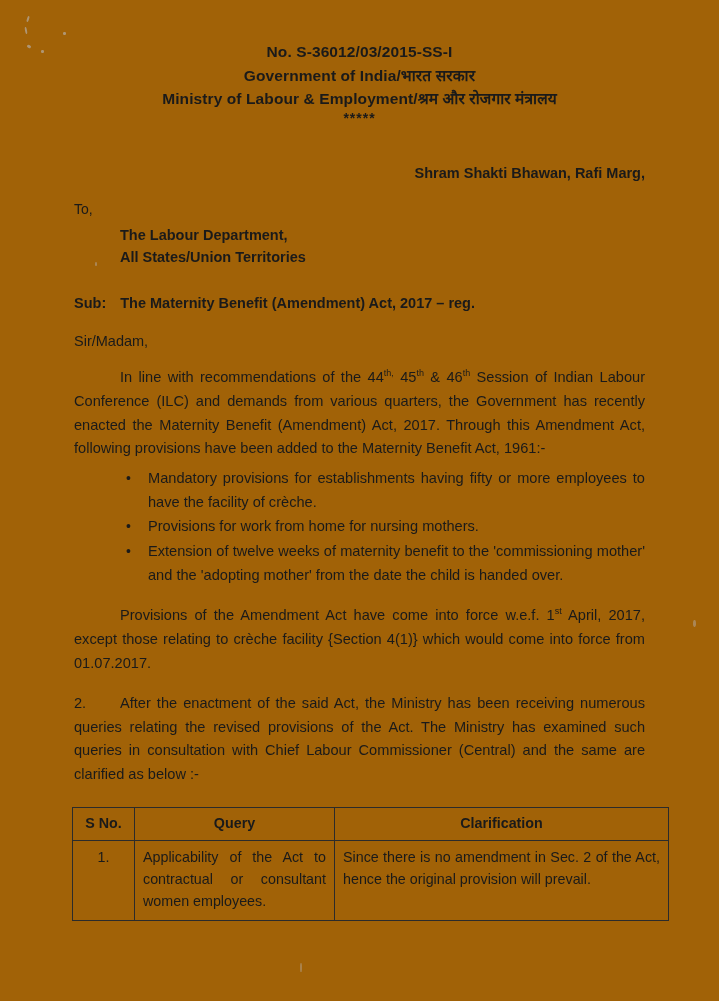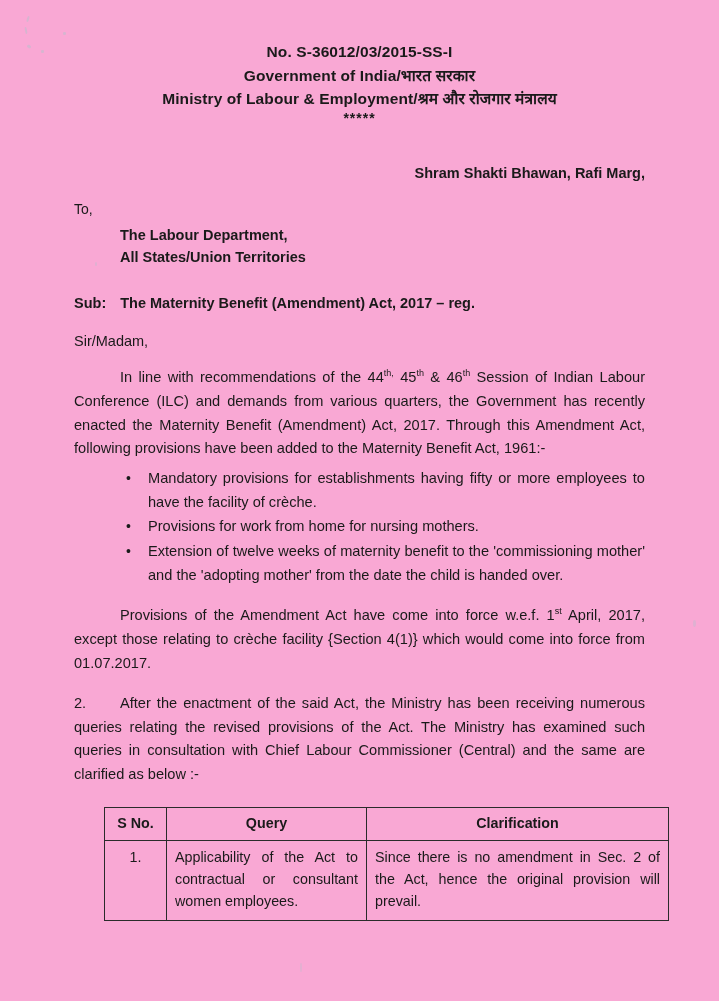--- a/index.html
+++ b/index.html
@@ -8,21 +8,21 @@
     background: #ffffff;
   }
   body {
     font-family: "Liberation Sans", sans-serif;
     color: #1a1a1a;
   }
   .page {
     position: relative;
     width: 719px;
     height: 1001px;
-    background: #f9a8d4;
+    background: #a16207;
     overflow: hidden;
     box-sizing: border-box;
   }
   .speck {
     position: absolute;
     background: #b9bfcc;
     opacity: .55;
     border-radius: 40%;
   }
   .sp1 { left: 27px; top: 16px;  width: 2px; height: 6px; transform: rotate(18deg); }
@@ -132,21 +132,20 @@
   sup {
     font-size: .62em;
     vertical-align: super;
     line-height: 0;
   }
 
   .tbl-wrap {
     margin-top: 20px;
     padding-left: 72px;
     padding-right: 50px;
-    margin-left: 32px;
   }
   table.clar {
     width: 100%;
     border-collapse: collapse;
     table-layout: fixed;
   }
   table.clar th, table.clar td {
     border: 1px solid #2b2b2b;
     padding: 6px 8px 7px 8px;
     font-size: 14.3px;

